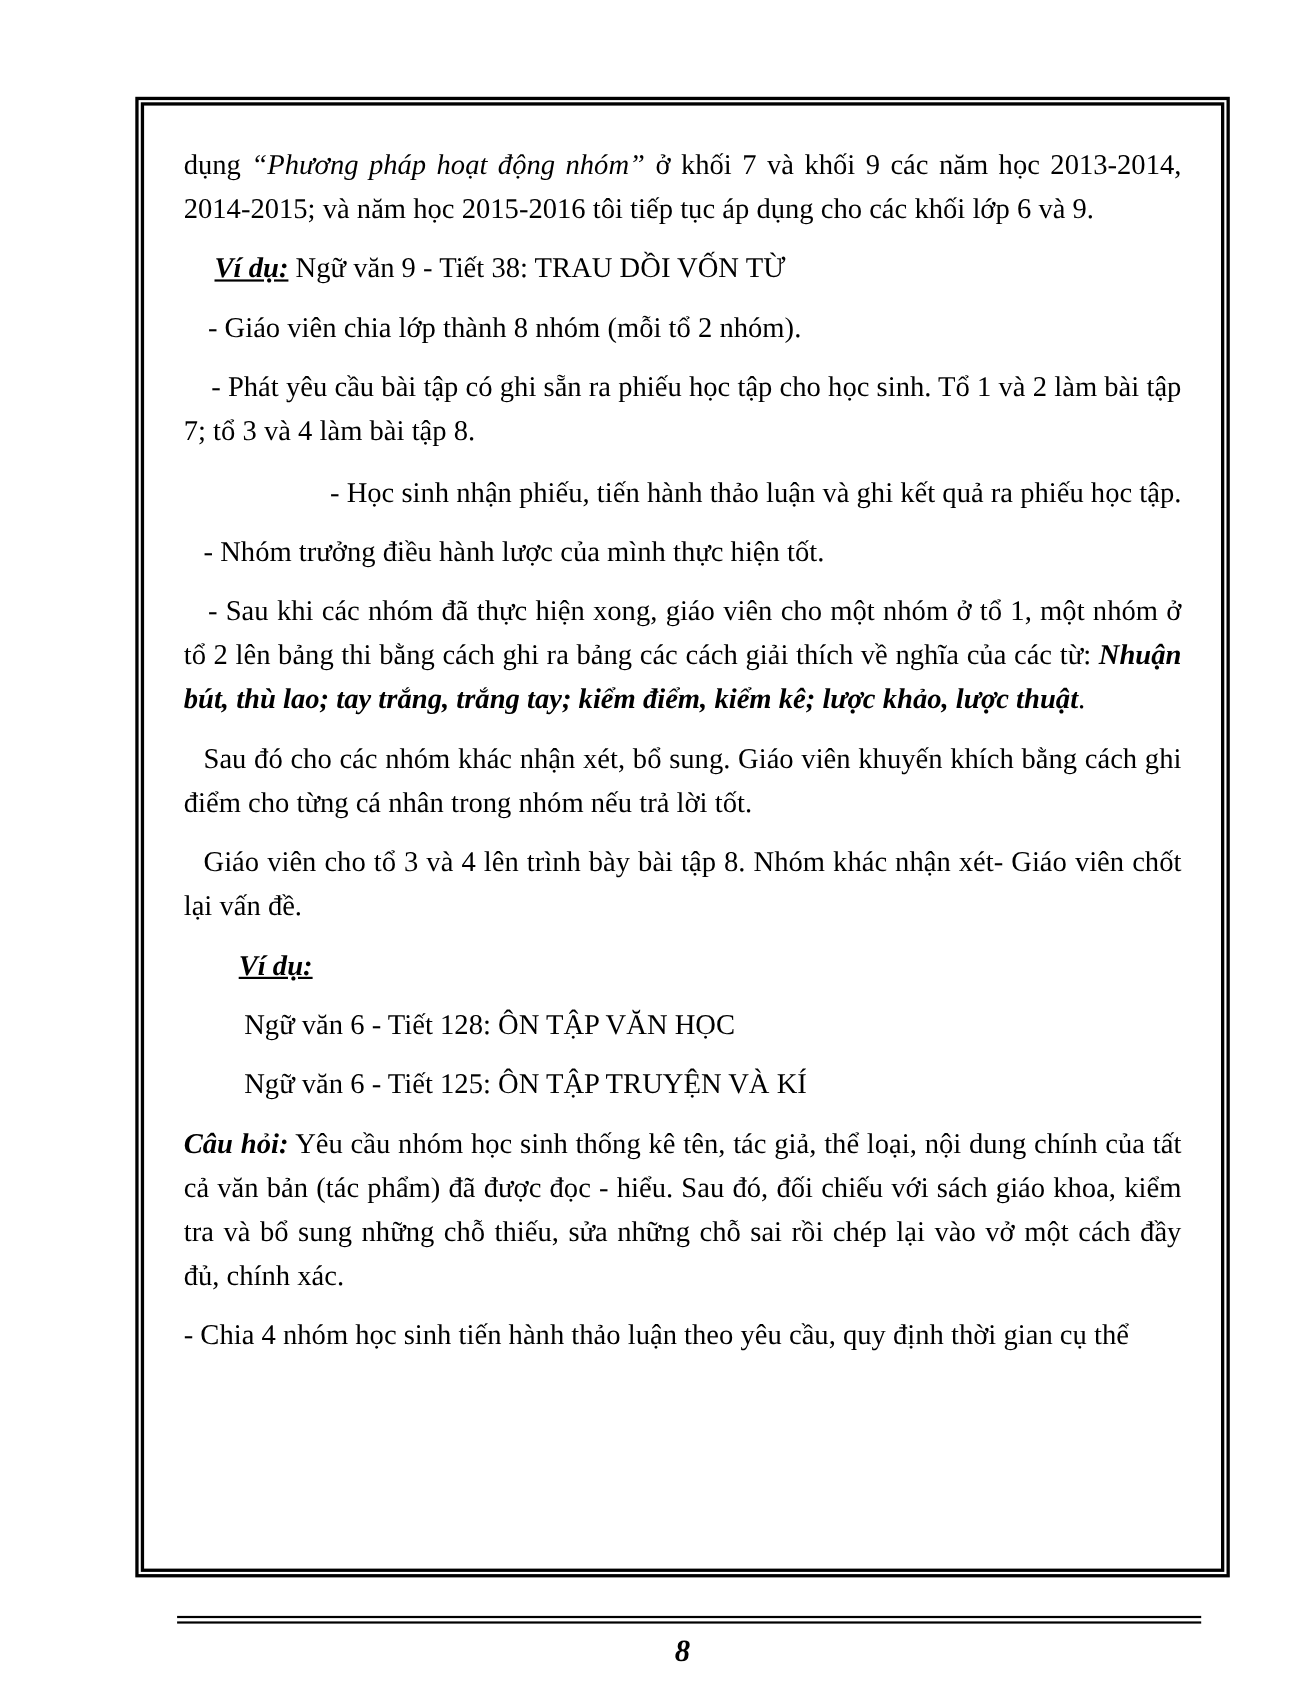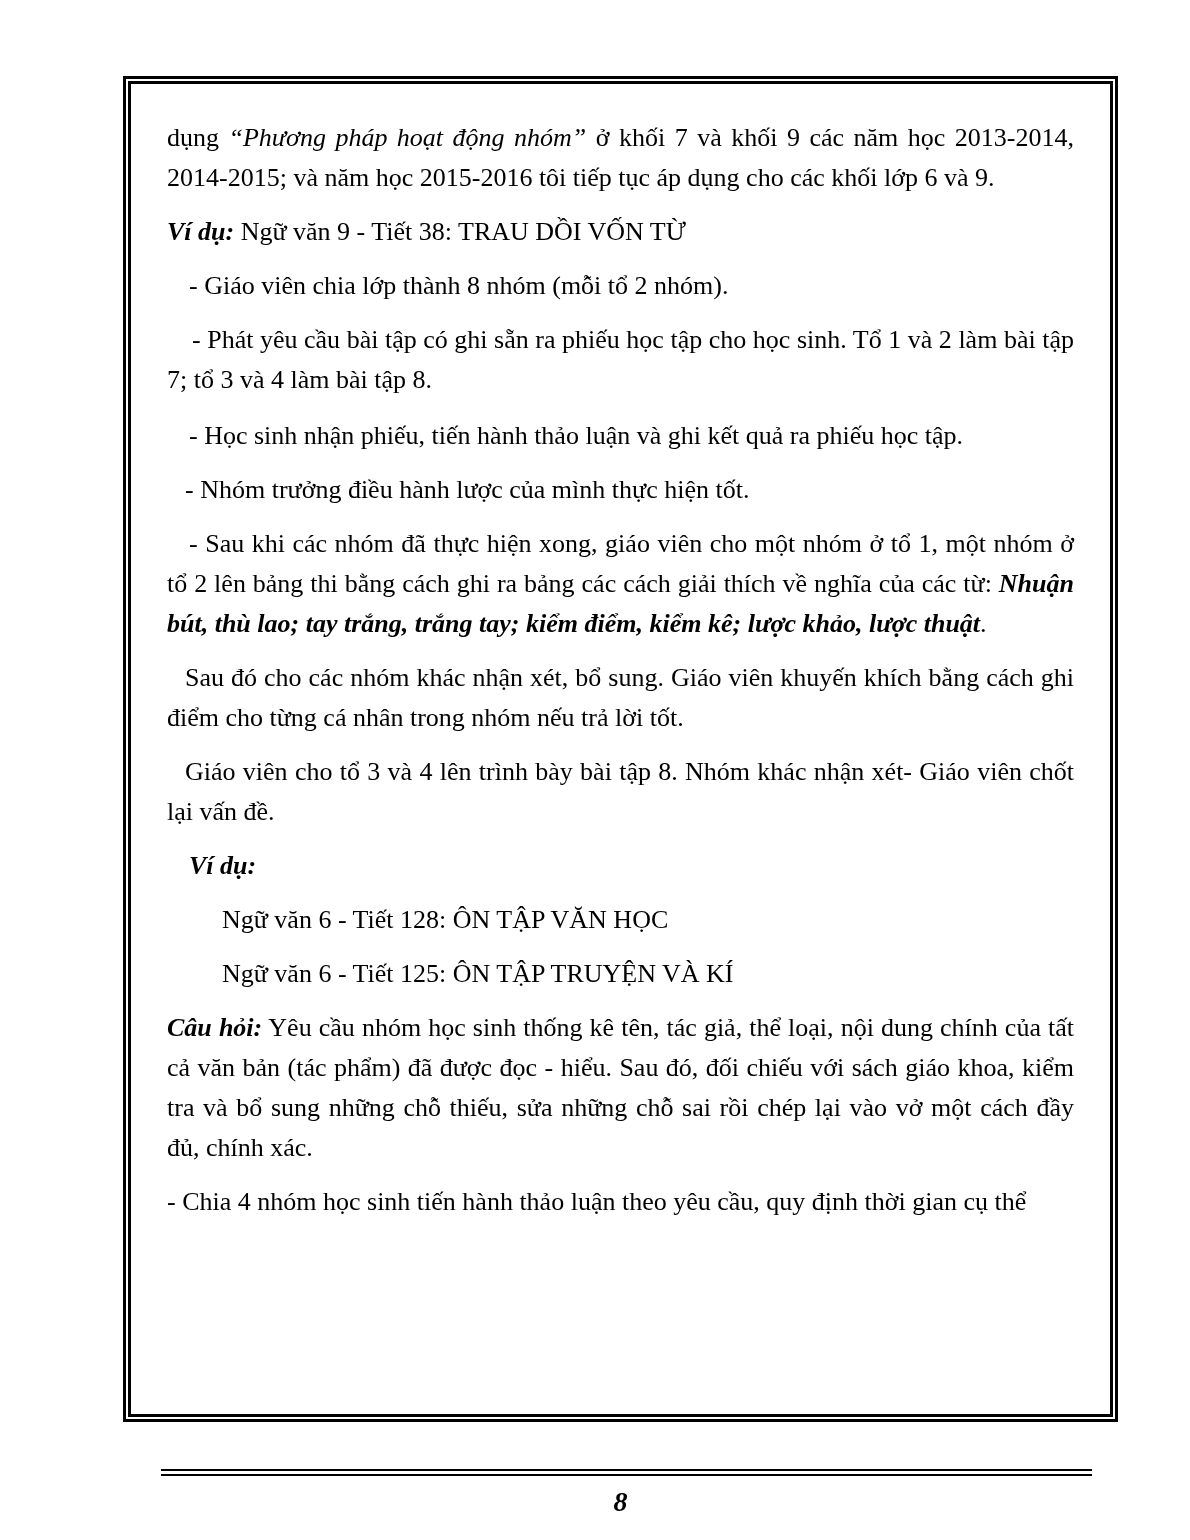--- a/index.html
+++ b/index.html
@@ -12,21 +12,21 @@
     width: 1190px;
     height: 1540px;
     background: #ffffff;
     font-family: "Liberation Serif", "DejaVu Serif", serif;
     color: #000000;
     overflow: hidden;
   }
   .frame {
     position: absolute;
     left: 123px;
-    top: 76px;
+    top: 88px;
     width: 995px;
     height: 1346px;
     box-sizing: border-box;
     border: 8px double #000000;
     padding: 34px 36px 20px 36px;
     overflow: hidden;
     background: #ffffff;
   }
   .para {
     margin: 14px 0 0 0;
@@ -36,20 +36,22 @@
     text-align: justify;
   }
   .para:first-child { margin-top: 0; }
   .run.normal { font-style: normal; font-weight: normal; }
   .run.italic { font-style: italic; }
   .run.bold { font-weight: normal; }
   .run.bold-italic { font-weight: bold; font-style: italic; }
   .run.bold-italic-underline {
     font-weight: bold;
     font-style: italic;
+    text-decoration: underline;
+    margin-left: 28px;
   }
   .footer-rule {
     position: absolute;
     left: 161px;
     top: 1469px;
     width: 931px;
     height: 7px;
     box-sizing: border-box;
     border-top: 2px solid #000000;
     border-bottom: 2px solid #000000;
@@ -70,21 +72,21 @@
 <body>
 
 <div class="page">
 
   <div class="frame">
     <div id="document-body">
         <p class="para" style="text-align: justify; text-indent: 0px;"><span class="run normal">dụng </span><span class="run italic">“Phương pháp hoạt động nhóm”</span><span class="run normal"> ở khối 7 và khối 9 các năm học 2013-2014, 2014-2015; và năm học 2015-2016 tôi tiếp tục áp dụng cho các khối lớp 6 và 9.</span></p>
         <p class="para" style="text-align: left; text-indent: 0px;"><span class="run bold-italic-underline">Ví dụ:</span><span class="run bold"> Ngữ văn 9 - Tiết 38: TRAU DỒI VỐN TỪ</span></p>
         <p class="para" style="text-align: left; text-indent: 22px;"><span class="run normal">- Giáo viên chia lớp thành 8 nhóm (mỗi tổ 2 nhóm).</span></p>
         <p class="para" style="text-align: justify; text-indent: 25px;"><span class="run normal">- Phát yêu cầu bài tập có ghi sẵn ra phiếu học tập cho học sinh. Tổ 1 và 2 làm bài tập 7; tổ 3 và 4 làm bài tập 8.</span></p>
-        <p class="para" style="text-align: left; text-indent: 22px; margin-top: 16px;"><span class="run normal">- Học sinh nhận phiếu, tiến hành thảo luận và ghi kết quả ra phiếu học tập.</span></p>
+        <p class="para" style="text-align: right; text-indent: 22px; margin-top: 16px;"><span class="run normal">- Học sinh nhận phiếu, tiến hành thảo luận và ghi kết quả ra phiếu học tập.</span></p>
         <p class="para" style="text-align: left; text-indent: 18px;"><span class="run normal">- Nhóm trưởng điều hành lược của mình thực hiện tốt.</span></p>
         <p class="para" style="text-align: justify; text-indent: 22px;"><span class="run normal">- Sau khi các nhóm đã thực hiện xong, giáo viên cho một nhóm ở tổ 1, một nhóm ở tổ 2 lên bảng thi bằng cách ghi ra bảng các cách giải thích về nghĩa của các từ: </span><span class="run bold-italic">Nhuận bút, thù lao; tay trắng, trắng tay; kiểm điểm, kiểm kê; lược khảo, lược thuật</span><span class="run normal">.</span></p>
         <p class="para" style="text-align: justify; text-indent: 18px;"><span class="run normal">Sau đó cho các nhóm khác nhận xét, bổ sung. Giáo viên khuyến khích bằng cách ghi điểm cho từng cá nhân trong nhóm nếu trả lời tốt.</span></p>
         <p class="para" style="text-align: justify; text-indent: 18px;"><span class="run normal">Giáo viên cho tổ 3 và 4 lên trình bày bài tập 8. Nhóm khác nhận xét- Giáo viên chốt lại vấn đề.</span></p>
         <p class="para" style="text-align: left; text-indent: 22px;"><span class="run bold-italic-underline">Ví dụ:</span></p>
         <p class="para" style="text-align: left; text-indent: 55px;"><span class="run bold">Ngữ văn 6 - Tiết 128: ÔN TẬP VĂN HỌC</span></p>
         <p class="para" style="text-align: left; text-indent: 55px;"><span class="run bold">Ngữ văn 6 - Tiết 125: ÔN TẬP TRUYỆN VÀ KÍ</span></p>
         <p class="para" style="text-align: justify; text-indent: 0px;"><span class="run bold-italic">Câu hỏi:</span><span class="run normal"> Yêu cầu nhóm học sinh thống kê tên, tác giả, thể loại, nội dung chính của tất cả văn bản (tác phẩm) đã được đọc - hiểu. Sau đó, đối chiếu với sách giáo khoa, kiểm tra và bổ sung những chỗ thiếu, sửa những chỗ sai rồi chép lại vào vở một cách đầy đủ, chính xác.</span></p>
         <p class="para" style="text-align: left; text-indent: 0px;"><span class="run normal">- Chia 4 nhóm học sinh tiến hành thảo luận theo yêu cầu, quy định thời gian cụ thể</span></p>
       </div>

